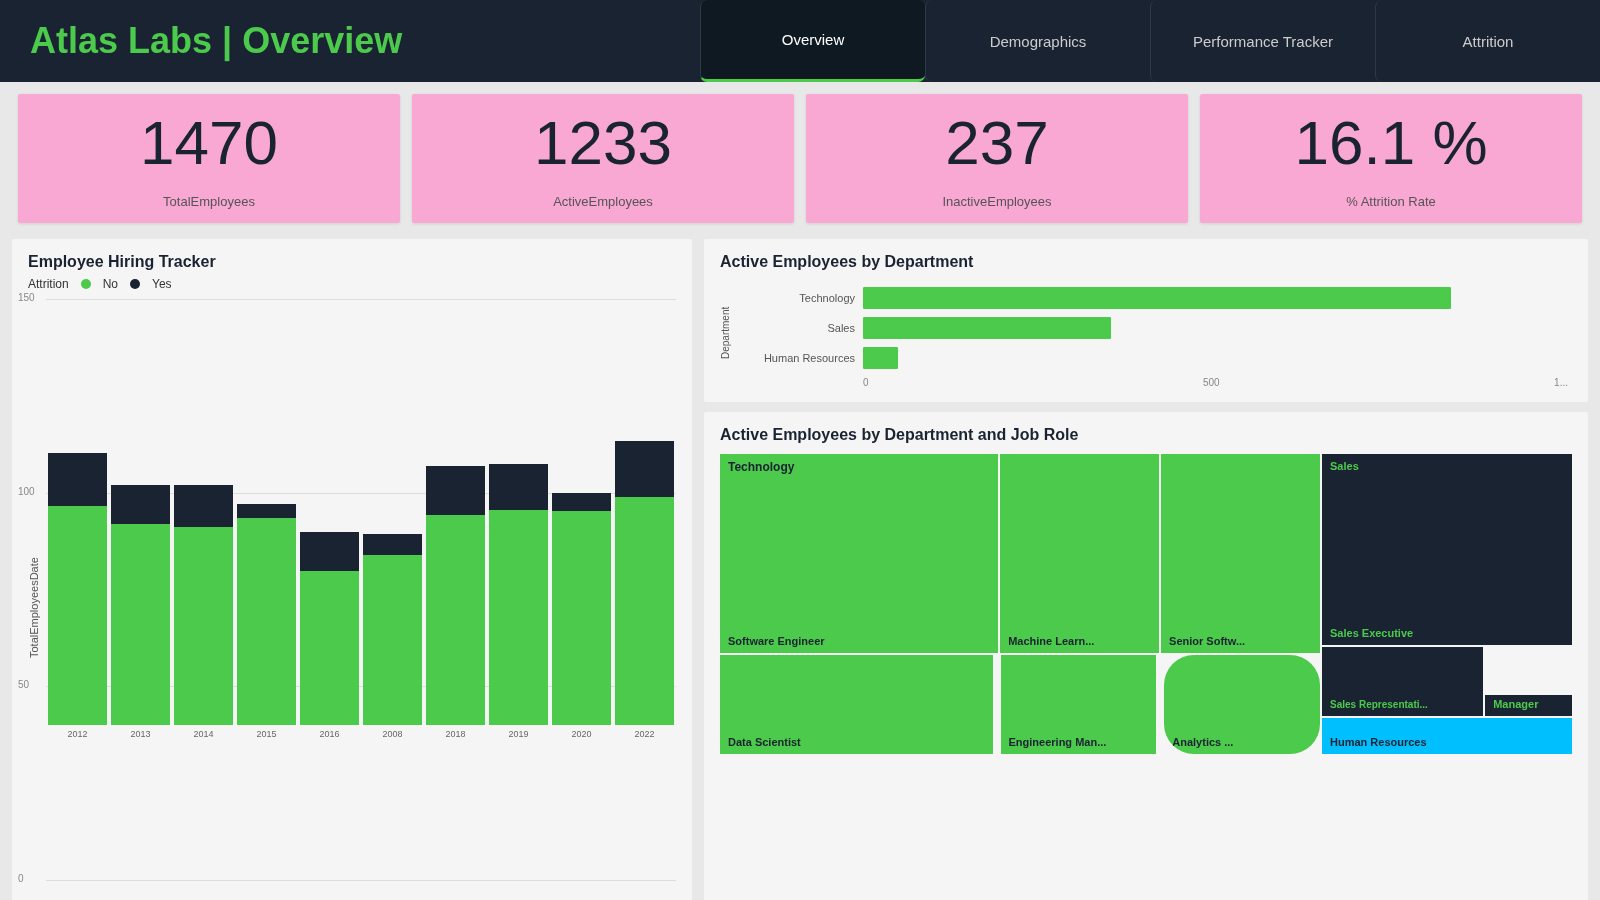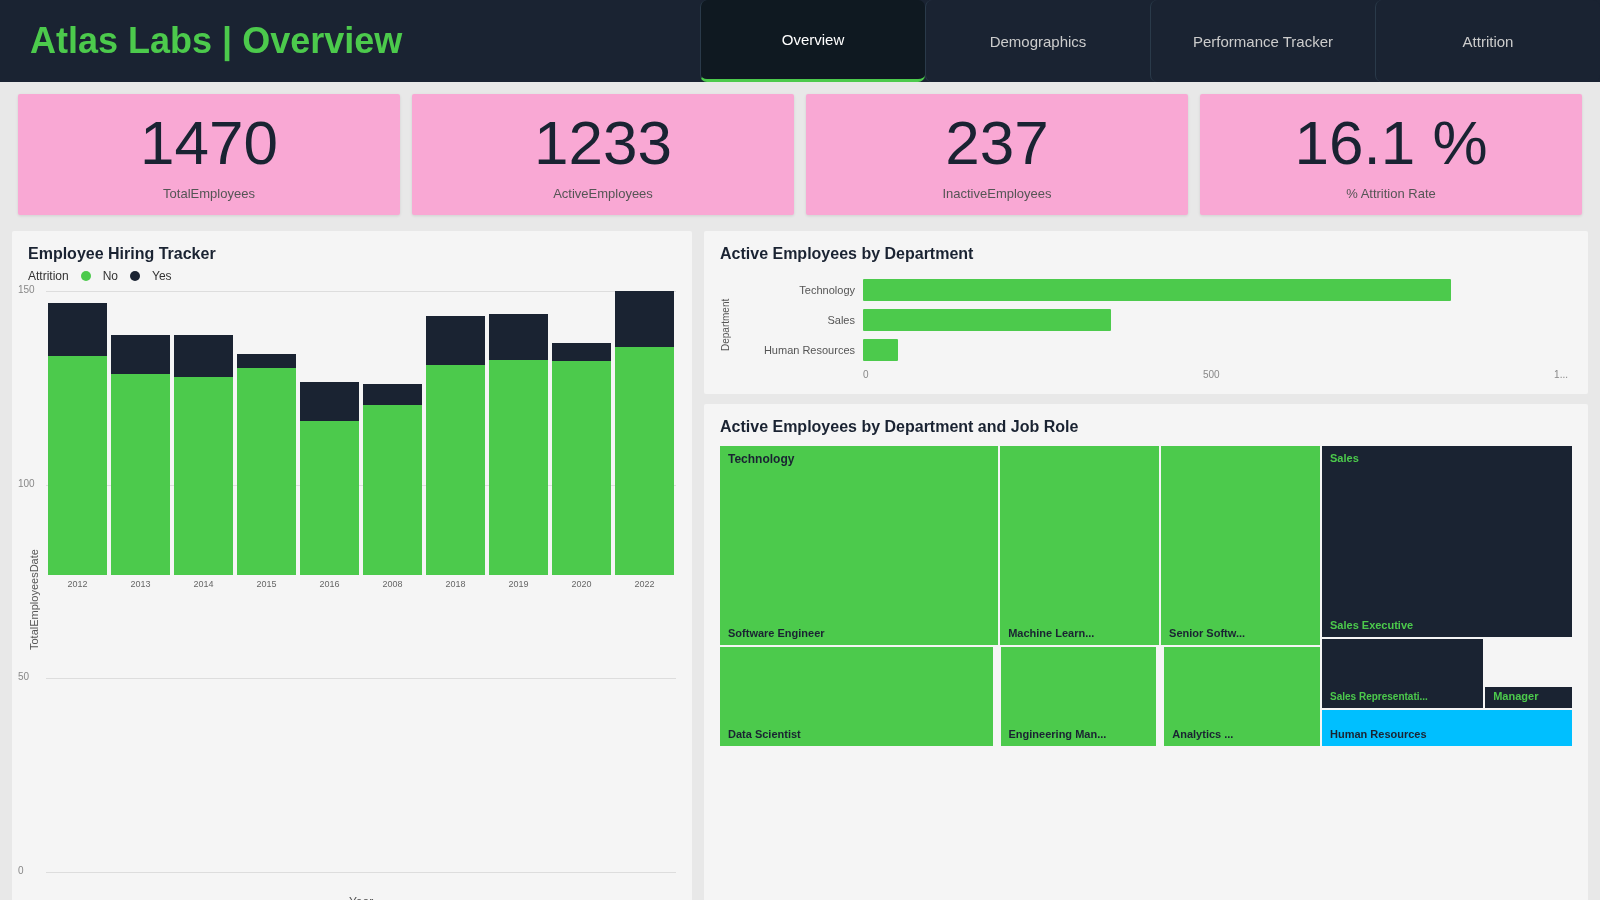--- a/index.html
+++ b/index.html
@@ -71,21 +71,21 @@
     }
     .kpi-value {
       font-size: 62px;
       font-weight: 300;
       color: #1a2332;
       line-height: 1;
     }
     .kpi-label {
       font-size: 13px;
       color: #555;
-      margin-top: 12px;
+      margin-top: 20px;
     }
 
     
     .main {
       display: flex;
       padding: 8px 12px;
       gap: 12px;
       background: #e8e8e8;
       height: calc(900px - 82px - 110px);
     }
@@ -134,21 +134,21 @@
       white-space: nowrap;
     }
     .bar-chart {
       flex: 1;
       display: flex;
       flex-direction: column;
     }
     .bar-chart-inner {
       flex: 1;
       display: flex;
-      align-items: flex-start;
+      align-items: center;
       padding-bottom: 20px;
       position: relative;
     }
     
     .grid-lines {
       position: absolute;
       left: 0; right: 0; top: 0; bottom: 20px;
       display: flex;
       flex-direction: column;
       justify-content: space-between;
@@ -539,21 +539,21 @@
             </div>
           </div>
 
           <div style="display:flex;gap:8px;flex:1;">
             <div class="treemap-cell" style="flex:1.4; position:relative;">
               <span class="treemap-label">Data Scientist</span>
             </div>
             <div class="treemap-cell" style="flex:0.8; position:relative;">
               <span class="treemap-label">Engineering Man...</span>
             </div>
-            <div class="treemap-cell" style="flex:0.8; position:relative;">
+            <div class="treemap-cell" style="flex:0.8; position:relative;border-radius:30px;">
               <span class="treemap-label">Analytics ...</span>
             </div>
           </div>
         </div>
 
         <div class="treemap-sales">
 
           <div class="treemap-sales-top treemap-cell-dark" style="position:relative;">
             <span class="treemap-label treemap-label-white treemap-label-top" style="top:6px;bottom:auto;left:8px;position:absolute;">Sales</span>
             <span class="treemap-label treemap-label-white">Sales Executive</span>

